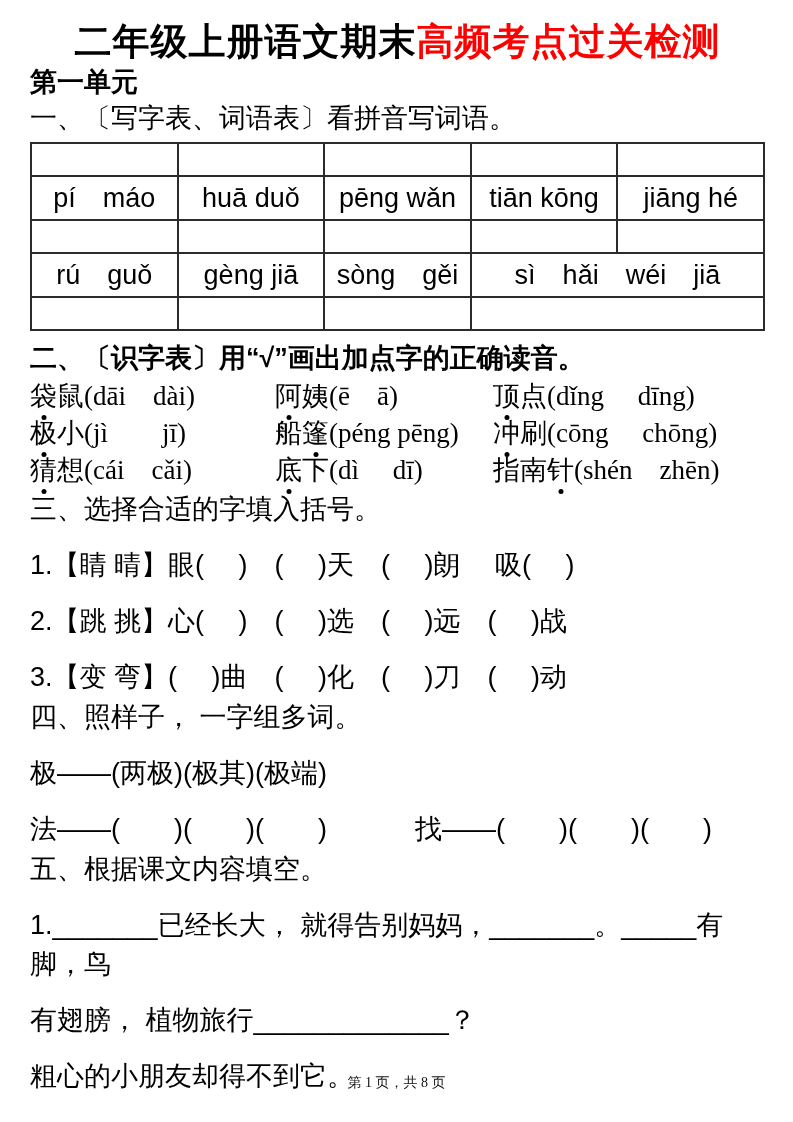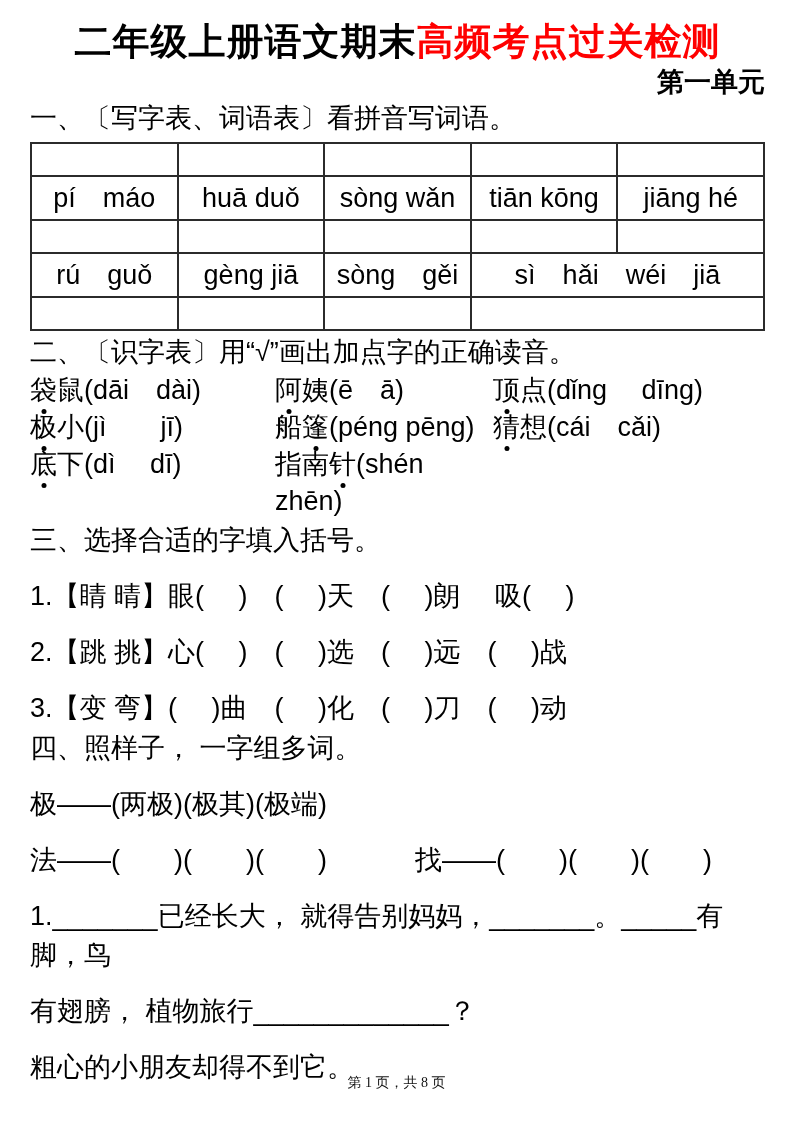--- a/index.html
+++ b/index.html
@@ -7,36 +7,36 @@
     width:793px;height:1122px;background:#ffffff;overflow:hidden;
     font-family:"Liberation Sans","DejaVu Sans",sans-serif;
     color:#000;position:relative;
   }
   .page{padding:20px 28px 0 30px;box-sizing:border-box;width:793px;height:1122px;position:relative;border-radius:24px;}
   .title{
     text-align:center;font-size:37px;font-weight:bold;line-height:44px;
     font-family:"Liberation Serif","DejaVu Serif",serif;letter-spacing:1px;white-space:nowrap;
   }
   .title .red{color:#ff0000;}
-  .subtitle{text-align:right;font-size:27px;font-weight:bold;line-height:32px;margin-top:2px;
+  .subtitle{text-align:left;font-size:27px;font-weight:bold;line-height:32px;margin-top:2px;
     font-family:"Liberation Serif","DejaVu Serif",serif;}
   .line{font-size:27px;line-height:39px;white-space:pre-wrap;margin-top:17px;}
   .heading{font-size:27px;line-height:40px;white-space:pre-wrap;}
   
   table.py{border-collapse:collapse;width:735px;table-layout:fixed;margin-top:4px;}
   table.py td{border:2px solid #2b2b2b;text-align:center;vertical-align:middle;
     font-size:27px;padding:0;overflow:hidden;}
   table.py tr.pyrow td{height:42px;}
   table.py tr.ansrow td{height:31px;}
   
   .em-dot{position:relative;display:inline-block;}
   .em-dot::after{content:"";position:absolute;left:50%;bottom:-5px;width:5px;height:5px;
     background:#000;border-radius:50%;transform:translateX(-50%);}
   .s2grid{display:grid;grid-template-columns:245px 218px 272px;}
-  .s2item{font-size:27px;line-height:37px;white-space:pre-wrap;}
+  .s2item{font-size:27px;line-height:37px;white-space:pre-wrap;font-family:Liberation Serif, serif;}
   .s4row{display:flex;}
   .s4row .gap{width:88px;}
   .footer{
     position:absolute;left:0;right:0;bottom:30px;text-align:center;
     font-family:"Liberation Serif","DejaVu Serif",serif;font-size:14px;color:#111;
   }
 </style>
 </head>
 <body>
 
@@ -52,21 +52,21 @@
     <tr class="ansrow">
       <td></td>
       <td></td>
       <td></td>
       <td></td>
       <td></td>
     </tr>
     <tr class="pyrow">
       <td>pí　máo</td>
       <td>huā duǒ</td>
-      <td>sòng wǎn</td>
+      <td>pēng wǎn</td>
       <td>tiān kōng</td>
       <td>jiāng hé</td>
     </tr>
     <tr class="ansrow">
       <td></td>
       <td></td>
       <td></td>
       <td></td>
       <td></td>
     </tr>
@@ -78,43 +78,45 @@
     </tr>
     <tr class="ansrow">
       <td></td>
       <td></td>
       <td></td>
       <td colspan="2"></td>
     </tr>
   </tbody>
     </table>
 
-  <div class="heading" style="margin-top:1px;">二、〔识字表〕用“√”画出加点字的正确读音。</div>
+  <div class="heading" style="margin-top:7px;font-weight:bold;">二、〔识字表〕用“√”画出加点字的正确读音。</div>
   <div class="s2grid">
     <div class="s2item"><span></span><span class="em-dot">袋</span><span>鼠</span><span>(dāi　dài)</span></div>
     <div class="s2item"><span></span><span class="em-dot">阿</span><span>姨</span><span>(ē　ā)</span></div>
     <div class="s2item"><span></span><span class="em-dot">顶</span><span>点</span><span>(dǐng　 dīng)</span></div>
     <div class="s2item"><span></span><span class="em-dot">极</span><span>小</span><span>(jì　　jī)</span></div>
     <div class="s2item"><span>船</span><span class="em-dot">篷</span><span></span><span>(péng pēng)</span></div>
+    <div class="s2item"><span></span><span class="em-dot">冲</span><span>刷</span><span>(cōng　 chōng)</span></div>
     <div class="s2item"><span></span><span class="em-dot">猜</span><span>想</span><span>(cái　cǎi)</span></div>
     <div class="s2item"><span></span><span class="em-dot">底</span><span>下</span><span>(dì　 dī)</span></div>
     <div class="s2item"><span>指南</span><span class="em-dot">针</span><span></span><span>(shén　zhēn)</span></div>
   </div>
 
   <div class="heading">三、选择合适的字填入括号。</div>
   <div class="line"><span>1.</span><span>【睛 晴】</span><span>眼(　 )　(　 )天　(　 )朗　 吸(　 )</span></div>
   <div class="line"><span>2.</span><span>【跳 挑】</span><span>心(　 )　(　 )选　(　 )远　(　 )战</span></div>
   <div class="line"><span>3.</span><span>【变 弯】</span><span>(　 )曲　(　 )化　(　 )刀　(　 )动</span></div>
 
   <div class="heading">四、照样子， 一字组多词。</div>
   <div class="line">极——(两极)(极其)(极端)</div>
   <div class="s4row">
     <span class="line">法——(　　)(　　)(　　)</span>
     <span class="gap"></span>
     <span class="line">找——(　　)(　　)(　　)</span>
   </div>
 
+  <div class="heading">五、根据课文内容填空。</div>
   <div class="line">1._______已经长大， 就得告别妈妈，_______。_____有脚，鸟</div>
   <div class="line">有翅膀， 植物旅行_____________？</div>
   <div class="line">粗心的小朋友却得不到它。</div>
 
   <div class="footer">第 1 页，共 8 页</div>
 </div>
 
 </body></html>

